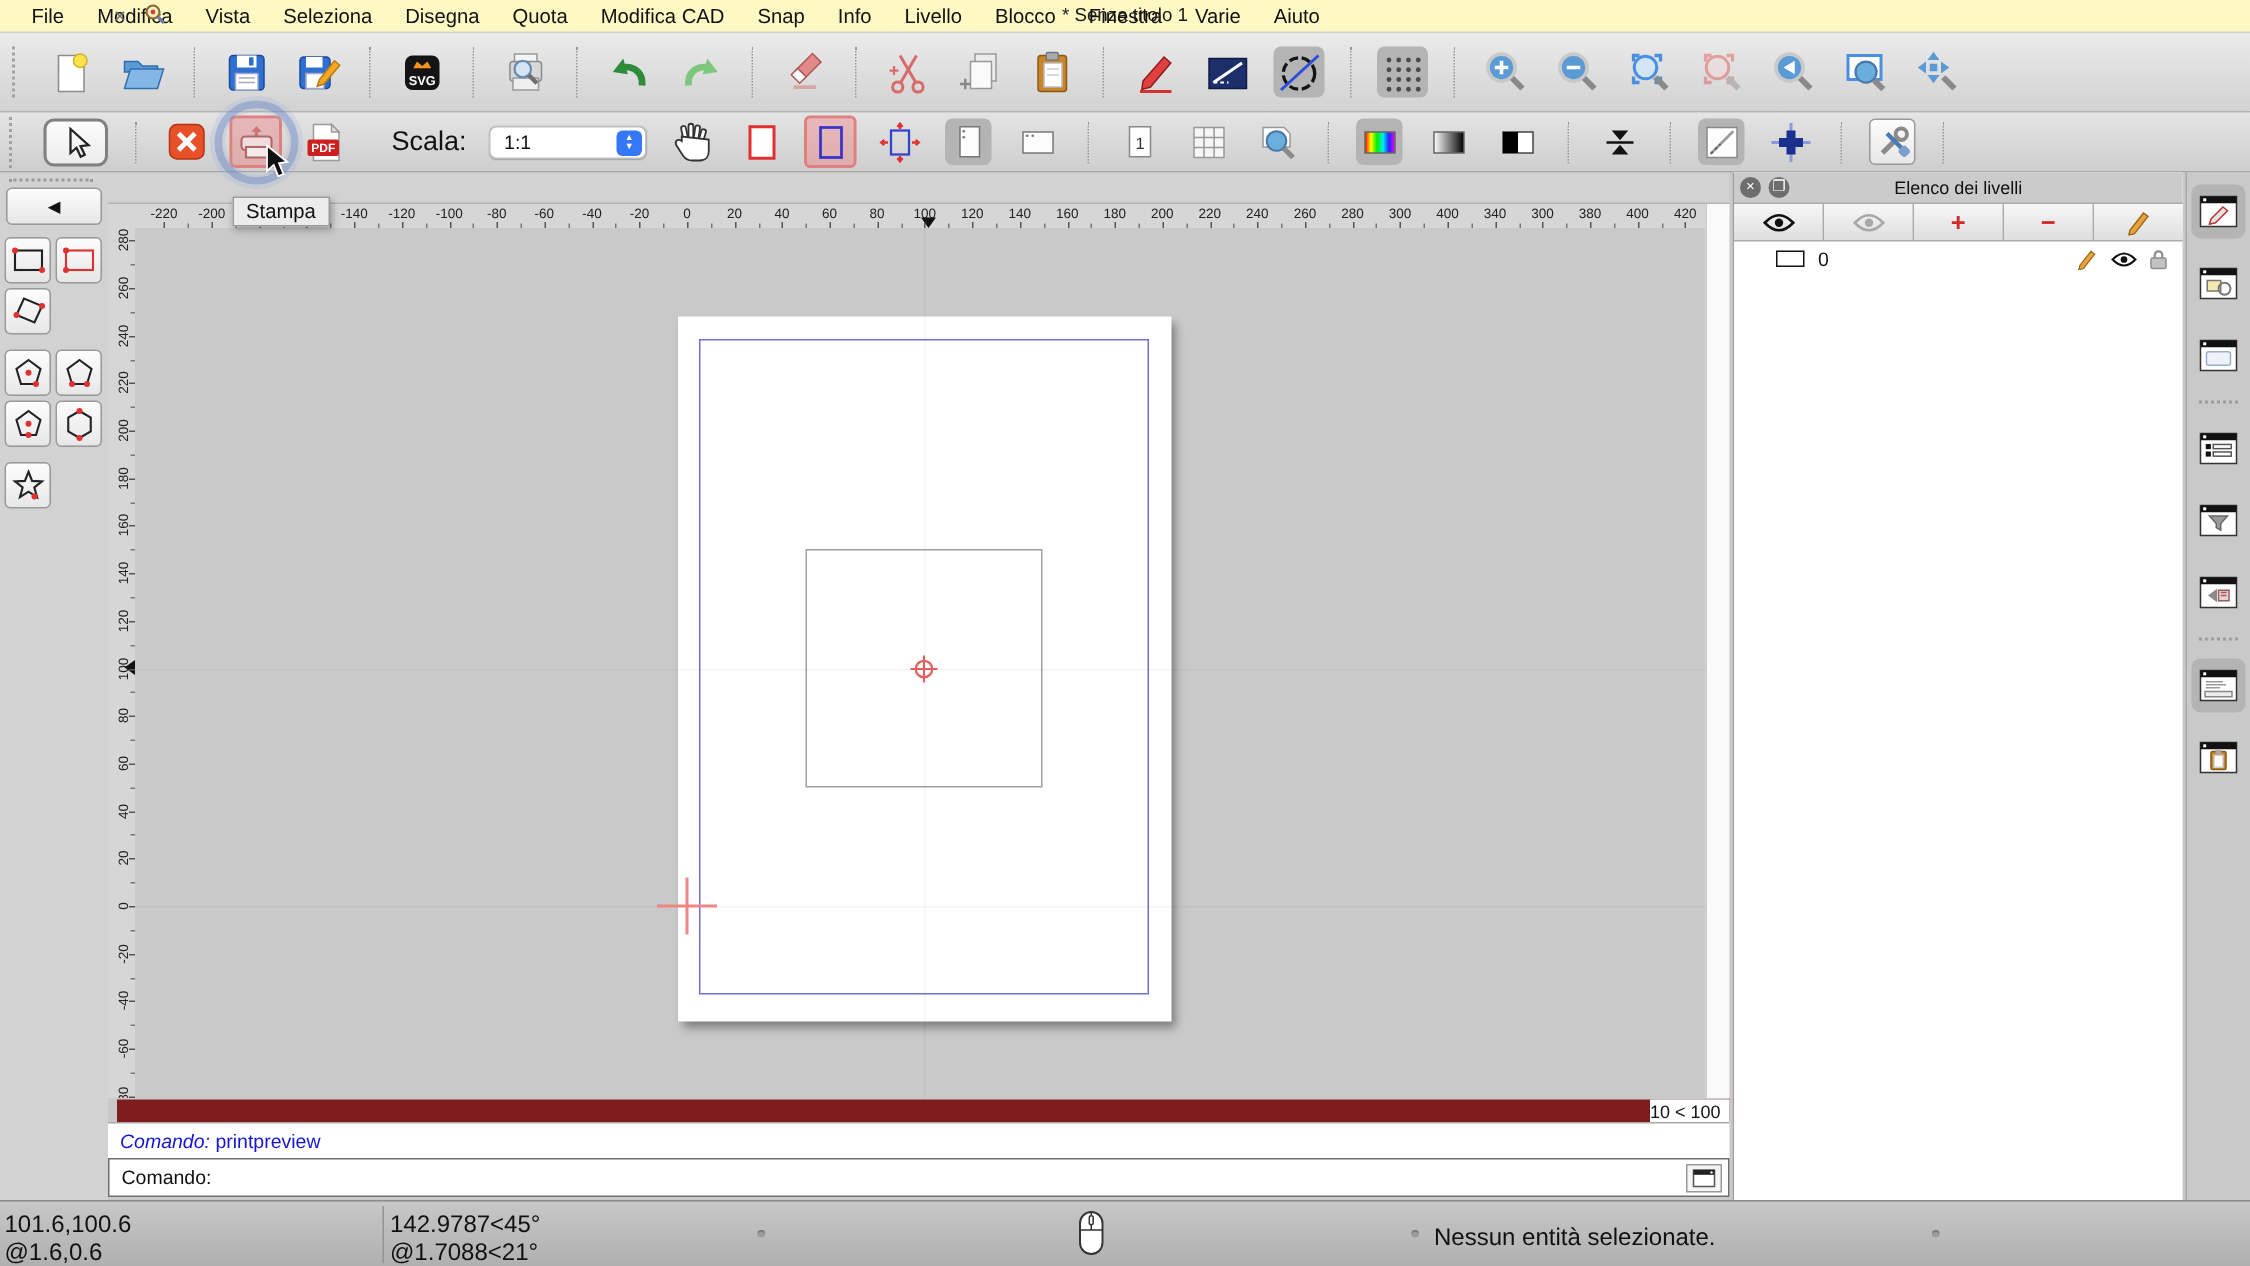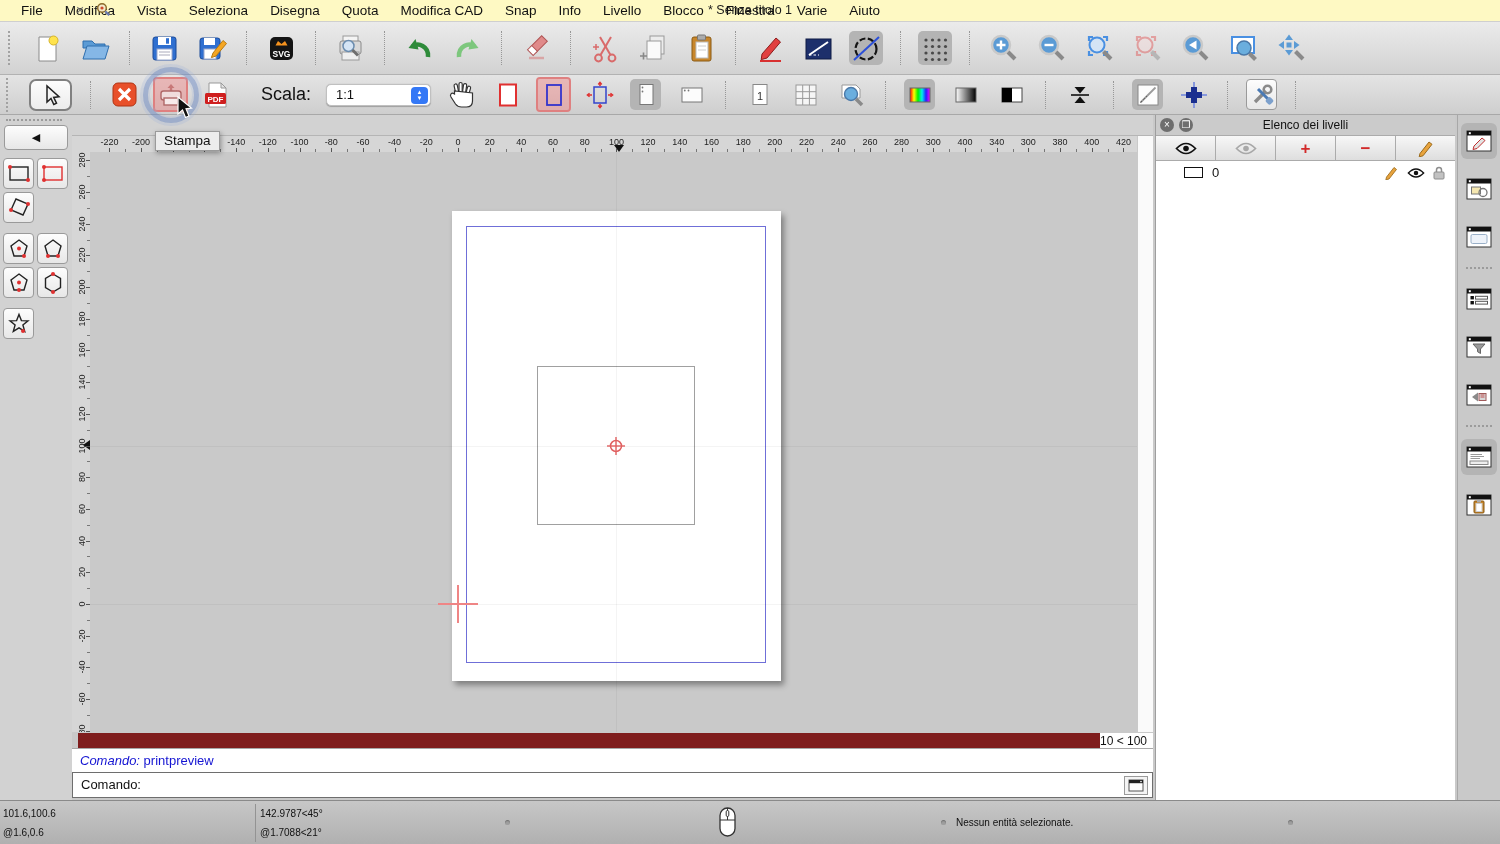--- a/index.html
+++ b/index.html
@@ -125,21 +125,21 @@
   #layer-row .right { margin-left:auto; display:flex; align-items:center; gap:8px; padding-right:10px; }
 
   
   #dock { position:absolute; left:1457px; top:115px; width:43px; height:685px; background:#c9c9c9; border-left:1px solid #a8a8a8;
     display:flex; flex-direction:column; align-items:center; padding-top:8px; gap:12px; }
   .dock-btn { width:36px; height:36px; display:flex; align-items:center; justify-content:center; border-radius:6px; }
   .dock-sep { width:26px; border-top:2px dotted #9b9b9b; height:2px; }
 
   
   #statusbar { position:absolute; left:0; top:800px; width:1500px; height:44px;
-    background:linear-gradient(#c7c7c7,#b0b0b0); border-top:1px solid #8a8a8a; font-size:10px; color:#111; }
+    background:linear-gradient(#c7c7c7,#b0b0b0); border-top:1px solid #8a8a8a; font-size:16px; color:#111; }
   #sb-abs { position:absolute; left:3px; top:7px; }
   #sb-rel { position:absolute; left:3px; top:26px; }
   #sb-div { position:absolute; left:255px; top:3px; width:1px; height:38px; background:#939393; }
   #sb-abs-polar { position:absolute; left:260px; top:7px; }
   #sb-rel-polar { position:absolute; left:260px; top:26px;text-align:center; }
   #sb-mouse { position:absolute; left:719px; top:6px; }
   #sb-selection { position:absolute; left:956px; top:16px; }
   .sb-dot { position:absolute; top:19px; width:5px; height:5px; border-radius:50%; background:#9d9d9d; box-shadow:inset 0 1px 1px rgba(0,0,0,.3); }
 </style>
 </head>

